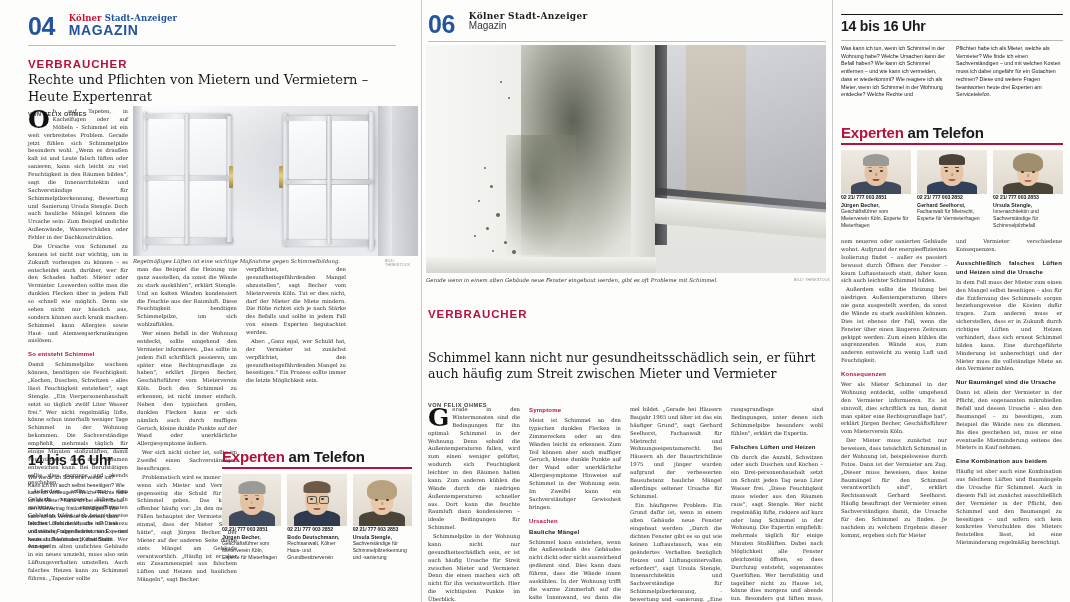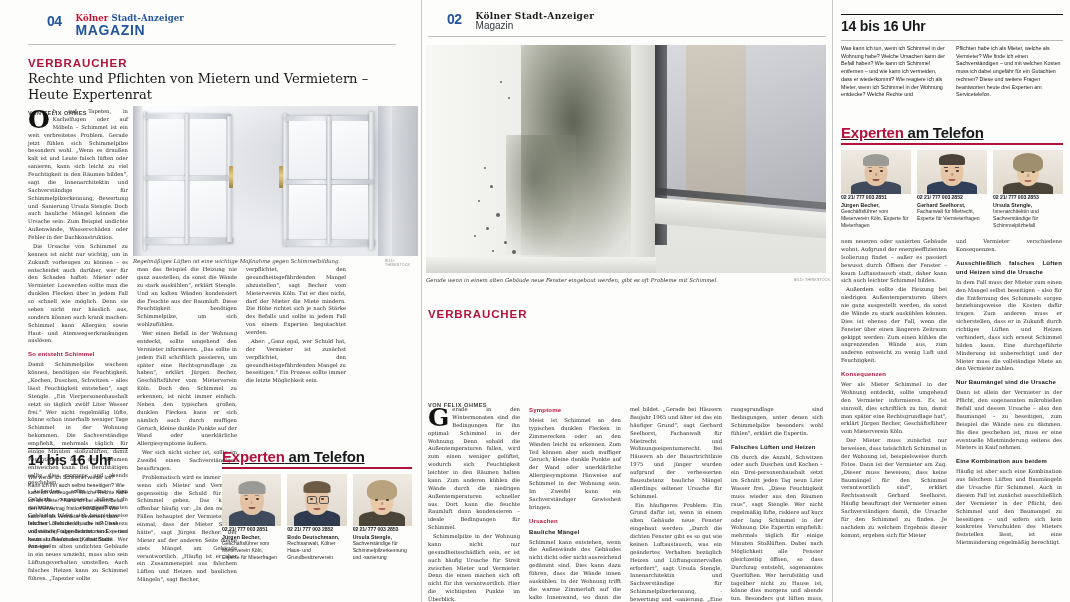--- a/index.html
+++ b/index.html
@@ -7,21 +7,21 @@
   .page{position:relative;width:1070px;height:602px;background:#fdfdfc;}
 
   
   .panel{position:absolute;top:0;bottom:0;background:#fdfdfc;}
   .panel-a{left:0;width:420px;}
   .panel-b{left:421px;width:410px;border-left:1px solid #c9c9c9;}
   .panel-c{left:832px;width:238px;border-left:1px solid #c9c9c9;}
 
   
   .masthead{display:flex;align-items:flex-start;padding:14px 0 0 28px;}
-  .folio{font-family:"Liberation Sans",sans-serif;font-weight:bold;font-size:14px;color:#23559c;letter-spacing:-.5px;line-height:1;margin-left:19px;}
+  .folio{font-family:"Liberation Sans",sans-serif;font-weight:bold;font-size:25px;color:#23559c;letter-spacing:-.5px;line-height:1;}
   .mh-text{margin-left:14px;line-height:1.05;}
   .mh-brand{font-family:"DejaVu Serif",serif;font-weight:bold;font-size:8.5px;color:#23559c;letter-spacing:.1px;}
   .mh-brand .kc{color:#c8102e;}
   .mh-sec{font-family:"Liberation Sans",sans-serif;font-weight:bold;font-size:14px;color:#23559c;letter-spacing:.6px;margin-top:0px;}
   .mh-sec.small{font-size:10px;font-weight:normal;letter-spacing:0;color:#33373c;}
   .mh-brand.fraktur{font-family:"DejaVu Serif",serif;font-size:9px;color:#1b1b1b;font-weight:bold;font-style:normal;letter-spacing:.3px;}
   .mh-rule{margin:6px 24px 0 28px;border-top:1px solid #bdbdbd;}
 
   
   .kicker{font-family:"Liberation Sans",sans-serif;font-weight:bold;font-size:11.5px;color:#b3123c;letter-spacing:.9px;margin:12px 0 2px 28px;}
@@ -67,21 +67,21 @@
 
   
   .boxrule{position:absolute;border-top:1px solid #17181a;}
   .boxtitle{position:absolute;font-family:"Liberation Sans",sans-serif;font-weight:bold;font-size:14px;color:#17181a;letter-spacing:-.2px;}
   .boxrule-thin{position:absolute;border-top:1px solid #b9b9b9;}
   .boxcols{position:absolute;display:flex;gap:9px;}
   .boxcol{font-family:"Liberation Sans",sans-serif;font-size:5.3px;line-height:1.46;color:#17181a;text-align:left;}
 
   
   .experts-wrap{position:absolute;}
-  .ex-title{font-family:"Liberation Sans",sans-serif;font-weight:bold;font-size:15px;color:#17181a;letter-spacing:-.2px;text-decoration:underline;}
+  .ex-title{font-family:"Liberation Sans",sans-serif;font-weight:bold;font-size:15px;color:#17181a;letter-spacing:-.2px;}
   .ex-title .hl{color:#b3123c;}
   .ex-rule{border-top:2px solid #b3123c;margin-top:2px;}
   .ex-row{display:flex;gap:6px;margin-top:5px;}
   .ex-card{flex:1;}
   .ex-photo{position:relative;width:100%;height:52px;overflow:hidden;background:#e6e2dc;}
   .ex-name{font-family:"Liberation Sans",sans-serif;font-weight:bold;font-size:5.2px;color:#17181a;margin-top:2px;letter-spacing:.1px;}
   .ex-phone{font-family:"Liberation Sans",sans-serif;font-weight:bold;font-size:5.2px;color:#17181a;letter-spacing:-.1px;}
   .ex-desc{font-family:"Liberation Sans",sans-serif;font-size:5.1px;line-height:1.42;color:#2a2a2a;}
   .f-bg{position:absolute;inset:0;background:linear-gradient(180deg,#efeae2,#ded7cc);}
   .f-head{position:absolute;left:50%;transform:translateX(-50%);border-radius:50% 50% 46% 46%;}
@@ -233,21 +233,21 @@
           <div class="ex-name">Ursula Stengle,</div>
           <div class="ex-desc">Sachverständige für Schimmelpilzerkennung und -sanierung</div>
         </div>
       </div>
     </div>
   </div>
 
   <div class="panel panel-b">
 
     <div class="masthead" style="padding-left:6px;padding-top:12px;">
-      <div class="folio">02</div>
+      <div class="folio">06</div>
       <div class="mh-text">
         <div class="mh-brand fraktur">Kölner Stadt-Anzeiger</div>
         <div class="mh-sec small">Magazin</div>
       </div>
     </div>
     <div class="mh-rule" style="margin:4px 6px 0 6px;"></div>
 
     <div class="photo" style="left:4px;top:45px;width:400px;height:228px;">
       <div class="mold-scene">
         <div class="mold-wall"></div>
@@ -270,20 +270,21 @@
         <div class="mold-glass" style="left:260px;top:0;width:60px;height:160px;background:linear-gradient(180deg,#cfc8bb,#b9b2a6);opacity:.9;"></div>
         <div class="mold-sill" style="left:229px;top:160px;width:171px;height:26px;transform:skewY(5deg);"></div>
         <div class="mold-sill" style="left:0;top:212px;width:230px;height:16px;"></div>
         <div class="mold-mull" style="left:229px;top:150px;width:171px;height:7px;transform:skewY(5deg);opacity:.85;"></div>
       </div>
     </div>
     <div class="caption" style="left:4px;top:277px;width:300px;">Gerade wenn in einem alten Gebäude neue Fenster eingebaut werden, gibt es oft Probleme mit Schimmel.</div>
     <div class="credit" style="left:372px;top:278px;">BILD: THINKSTOCK</div>
 
     <div class="kicker" style="margin-left:6px;margin-top:14px;position:absolute;top:294px;">VERBRAUCHER</div>
+    <div class="deck" style="margin-left:6px;position:absolute;top:350px;width:390px;font-size:12.5px;">Schimmel kann nicht nur gesundheitsschädlich sein, er führt auch häufig zum Streit zwischen Mieter und Vermieter</div>
     <div class="byline" style="margin-left:6px;position:absolute;top:396px;">VON FELIX OHMES</div>
 
     <div class="cols" style="left:6px;top:406px;width:398px;">
       <div class="col" style="width:92px;">
         <p class="first dropcap">Gerade in den Wintermonaten sind die Bedingungen für ihn optimal: Schimmel in der Wohnung. Denn sobald die Außentemperaturen fallen, wird zum einen weniger gelüftet, wodurch sich Feuchtigkeit leichter in den Räumen halten kann. Zum anderen kühlen die Wände durch die niedrigen Außentemperaturen schneller aus. Dort kann die feuchte Raumluft dann kondensieren – ideale Bedingungen für Schimmel.</p>
         <p>Schimmelpilze in der Wohnung kann nicht nur gesundheitsschädlich sein, er ist auch häufig Ursache für Streit zwischen Mieter und Vermieter. Denn die einen machen sich oft nicht für ihn verantwortlich. Hier die wichtigsten Punkte im Überblick.</p>
       </div>
       <div class="col" style="width:92px;">
         <p class="sub" style="margin-top:0;">Symptome</p>
         <p class="first">Meist ist Schimmel an den typischen dunklen Flecken in Zimmerecken oder an den Wänden leicht zu erkennen. Zum Teil können aber auch muffiger Geruch, kleine dunkle Punkte auf der Wand oder unerklärliche Allergiesymptome Hinweise auf Schimmel in der Wohnung sein. Im Zweifel kann ein Sachverständiger Gewissheit bringen.</p>

